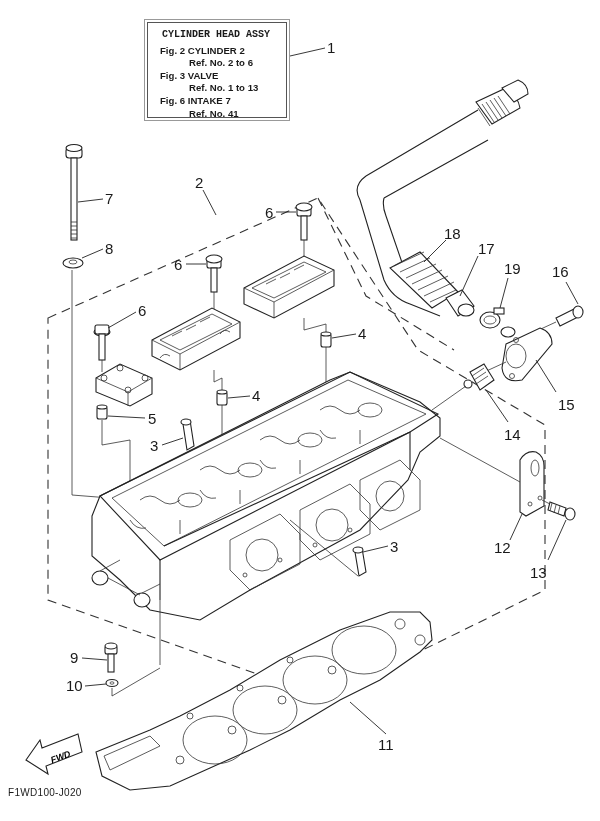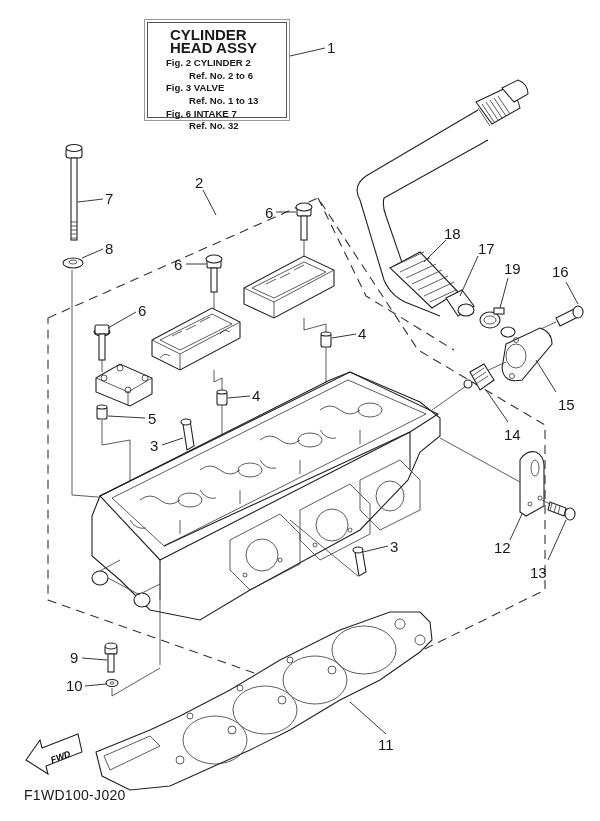--- a/index.html
+++ b/index.html
@@ -9,24 +9,24 @@
   .ln { stroke: #222; stroke-width: 1.1; fill: none; }
   .lnf { stroke: #222; stroke-width: 1.1; fill: #fff; }
   .thin { stroke: #333; stroke-width: 0.8; fill: none; }
   .dash { stroke: #333; stroke-width: 1.1; fill: none; stroke-dasharray: 9 6; }
   .leader { stroke: #222; stroke-width: 0.9; fill: none; }
   .callout { font-family: "Liberation Sans", sans-serif; font-size: 15px; fill: #1a1a1a; }
   .note-box { position: absolute; left: 147px; top: 22px; width: 140px; height: 96px;
               border: 1.5px solid #555; outline: 1px solid #999; outline-offset: 2px;
               background: #fff; padding: 4px 6px; box-sizing: border-box;
               font-family: "Liberation Sans", sans-serif; font-weight: bold; font-size: 9.6px; line-height: 12.6px; }
-  .note-title { font-size: 15px; margin: 2px 0 3px 16px; }
-  .note-line { margin-left: 12px; white-space: pre; }
+  .note-title { font-size: 10px; margin: 2px 0 3px 8px; font-family: Liberation Mono, monospace; }
+  .note-line { margin-left: 6px; white-space: pre; }
   .note-ref { margin-left: 35px; }
-  .code { position: absolute; left: 24px; top: 787px; font-size: 14px; letter-spacing: 0.3px;
+  .code { position: absolute; left: 8px; top: 787px; font-size: 10px; letter-spacing: 0.3px;
           font-family: "Liberation Sans", sans-serif; }
 </style>
 </head>
 <body>
 
 <svg id="diagram" viewBox="0 0 600 821" xmlns="http://www.w3.org/2000/svg">
 
   <g>
     <path class="dash" d="M48,318 L318,198 L418,350 L545,425 L545,590 L325,698 L48,600 Z"></path>
     <path class="dash" d="M318,198 L366,296 L454,350"></path>
@@ -324,16 +324,16 @@
 
 </svg>
 
 <div class="note-box">
   <div class="note-title">CYLINDER HEAD ASSY</div>
   <div class="note-line">Fig. 2 CYLINDER 2</div>
   <div class="note-line note-ref">Ref. No. 2 to 6</div>
   <div class="note-line">Fig. 3 VALVE</div>
   <div class="note-line note-ref">Ref. No. 1 to 13</div>
   <div class="note-line">Fig. 6 INTAKE 7</div>
-  <div class="note-line note-ref">Ref. No. 32</div>
+  <div class="note-line note-ref">Ref. No. 41</div>
 </div>
 
 <div class="code">F1WD100-J020</div>
 
 </body></html>

